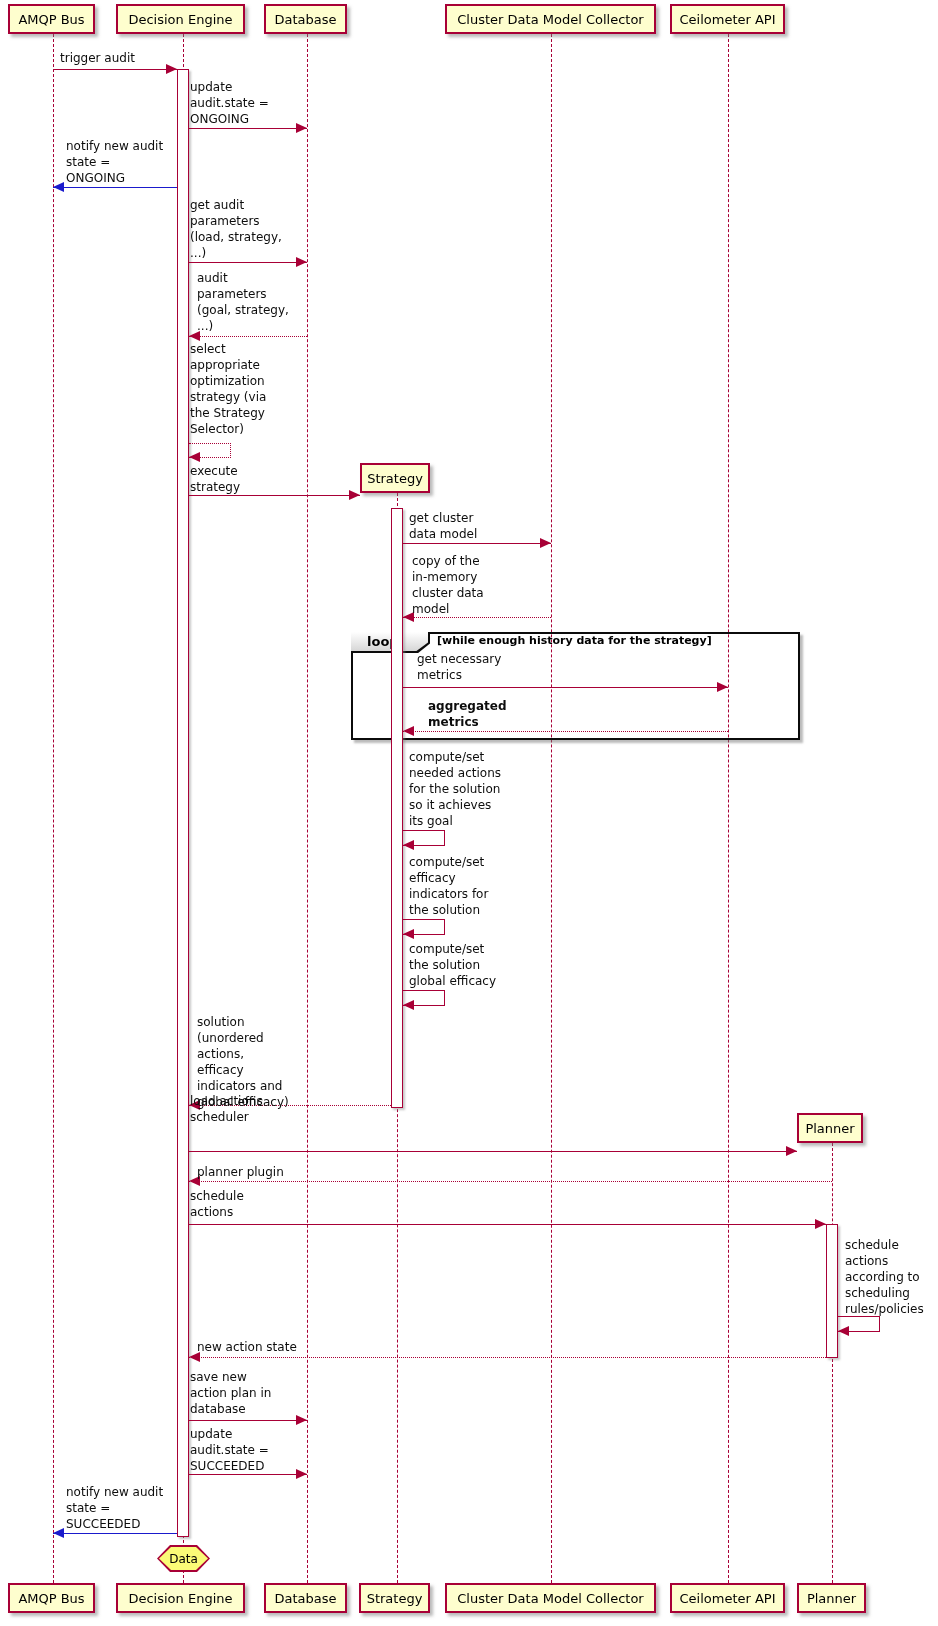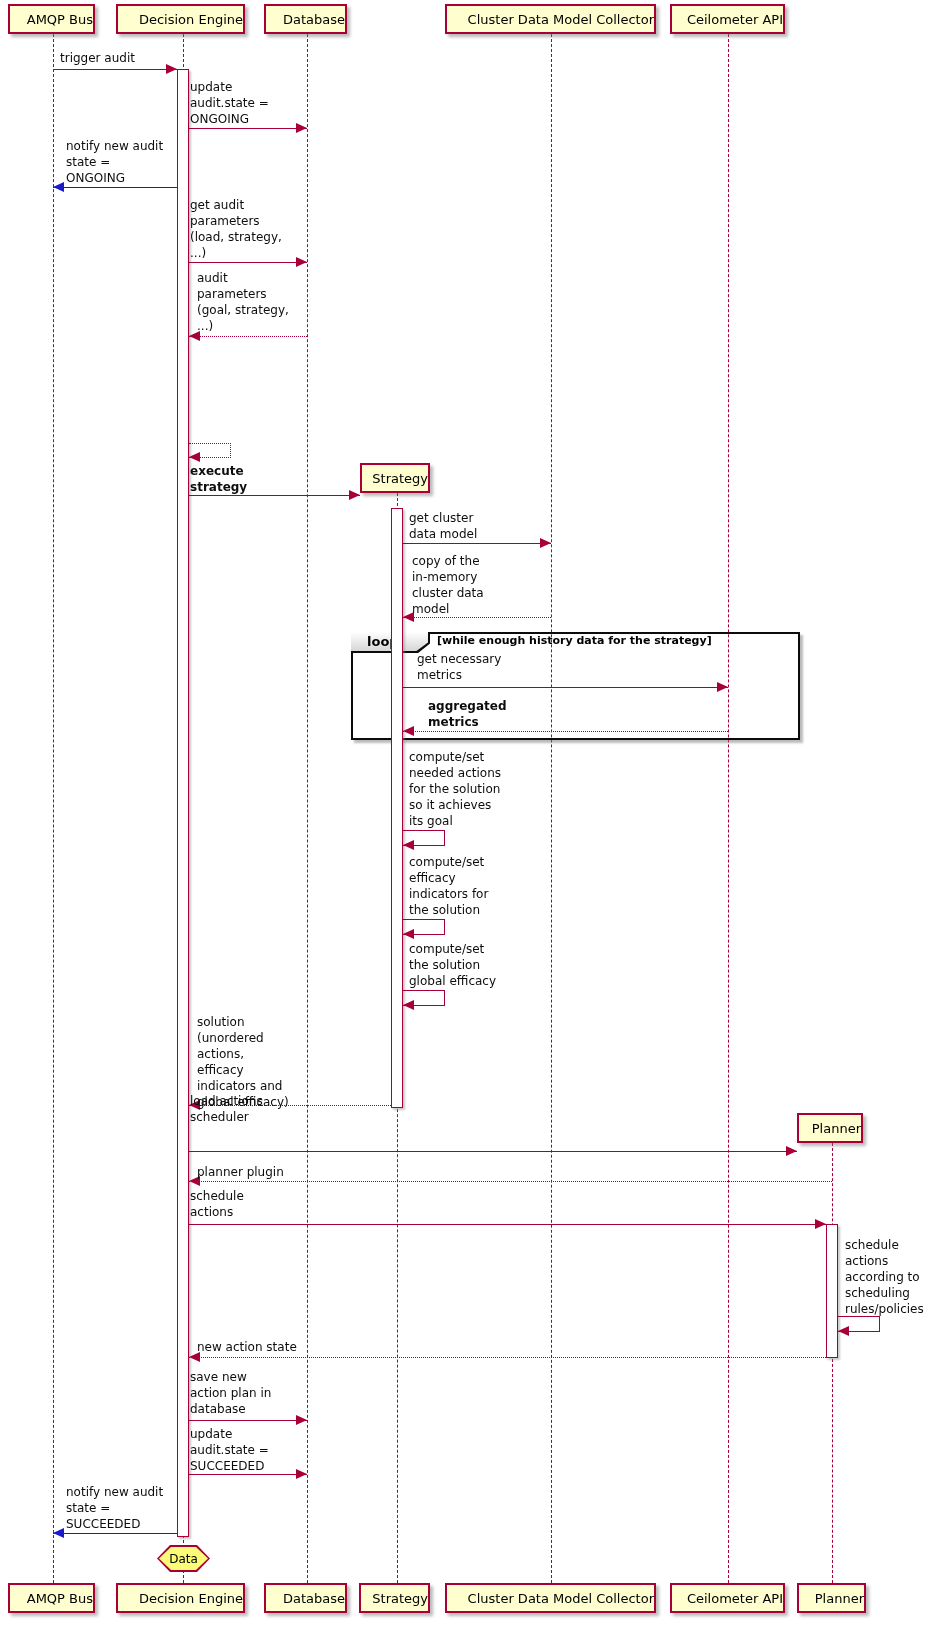--- a/index.html
+++ b/index.html
@@ -15,21 +15,21 @@
   .pent-inner{position:absolute;left:351px;top:632px;width:77px;height:19px;
               background:linear-gradient(#ffffff,#d6d6d6);
               clip-path:polygon(0 0,100% 0,100% 55%,85% 100%,0 100%);z-index:3;
               font-weight:bold;font-size:13px;color:#000;padding-left:16px;line-height:19px;box-sizing:border-box;}
   .guard{position:absolute;left:437px;top:634px;font-weight:bold;font-size:11px;color:#000;z-index:3;white-space:pre;}
   
   .act{position:absolute;width:10px;background:#fff;border:1px solid #A80036;
        box-shadow:2px 2px 2px rgba(130,130,130,.45);z-index:4;}
   
   .pbox{position:absolute;height:26px;background:#FEFECE;border:2px solid #A80036;
-        box-shadow:3px 3px 3px rgba(120,120,120,.5);display:flex;align-items:center;justify-content:flex-end;
+        box-shadow:3px 3px 3px rgba(120,120,120,.5);display:flex;align-items:center;justify-content:center;
         font-size:13px;color:#000;z-index:5;}
   
   .ln{position:absolute;height:0;border-top:1px solid #A80036;z-index:6;}
   .dot{border-top-style:dotted;}
   .blu{border-top-color:#1A1ACC;}
   .ar{position:absolute;width:0;height:0;border:5px solid transparent;border-right:none;
       border-left:11px solid #A80036;z-index:7;}
   .al{position:absolute;width:0;height:0;border:5px solid transparent;border-left:none;
       border-right:11px solid #A80036;z-index:7;}
   .al.blue{border-right-color:#1A1ACC;}
@@ -134,24 +134,30 @@
   <div class="ln" style="left:189px;top:262px;width:118px;"></div>
   <div class="ar" style="left:296px;top:257px;"></div>
 
   <div class="lbl" style="left:197px;top:270px;">audit
 parameters
 (goal, strategy,
 ...)</div>
   <div class="ln dot" style="left:189px;top:336px;width:118px;"></div>
   <div class="al" style="left:189px;top:331px;"></div>
 
+  <div class="lbl" style="left:190px;top:341px;">select
+appropriate
+optimization
+strategy (via
+the Strategy
+Selector)</div>
   <div class="self dotted" style="left:189px;top:443px;width:41px;height:13px;"></div>
   <div class="al" style="left:189px;top:452px;"></div>
 
-  <div class="lbl" style="left:190px;top:463px;font-weight:bold;">execute
+  <div class="lbl" style="left:190px;top:463px;">execute
 strategy</div>
   <div class="ln" style="left:189px;top:495px;width:171px;"></div>
   <div class="ar" style="left:349px;top:490px;"></div>
 
   <div class="lbl" style="left:409px;top:510px;">get cluster
 data model</div>
   <div class="ln" style="left:403px;top:543px;width:148px;"></div>
   <div class="ar" style="left:540px;top:538px;"></div>
 
   <div class="lbl" style="left:412px;top:553px;">copy of the

